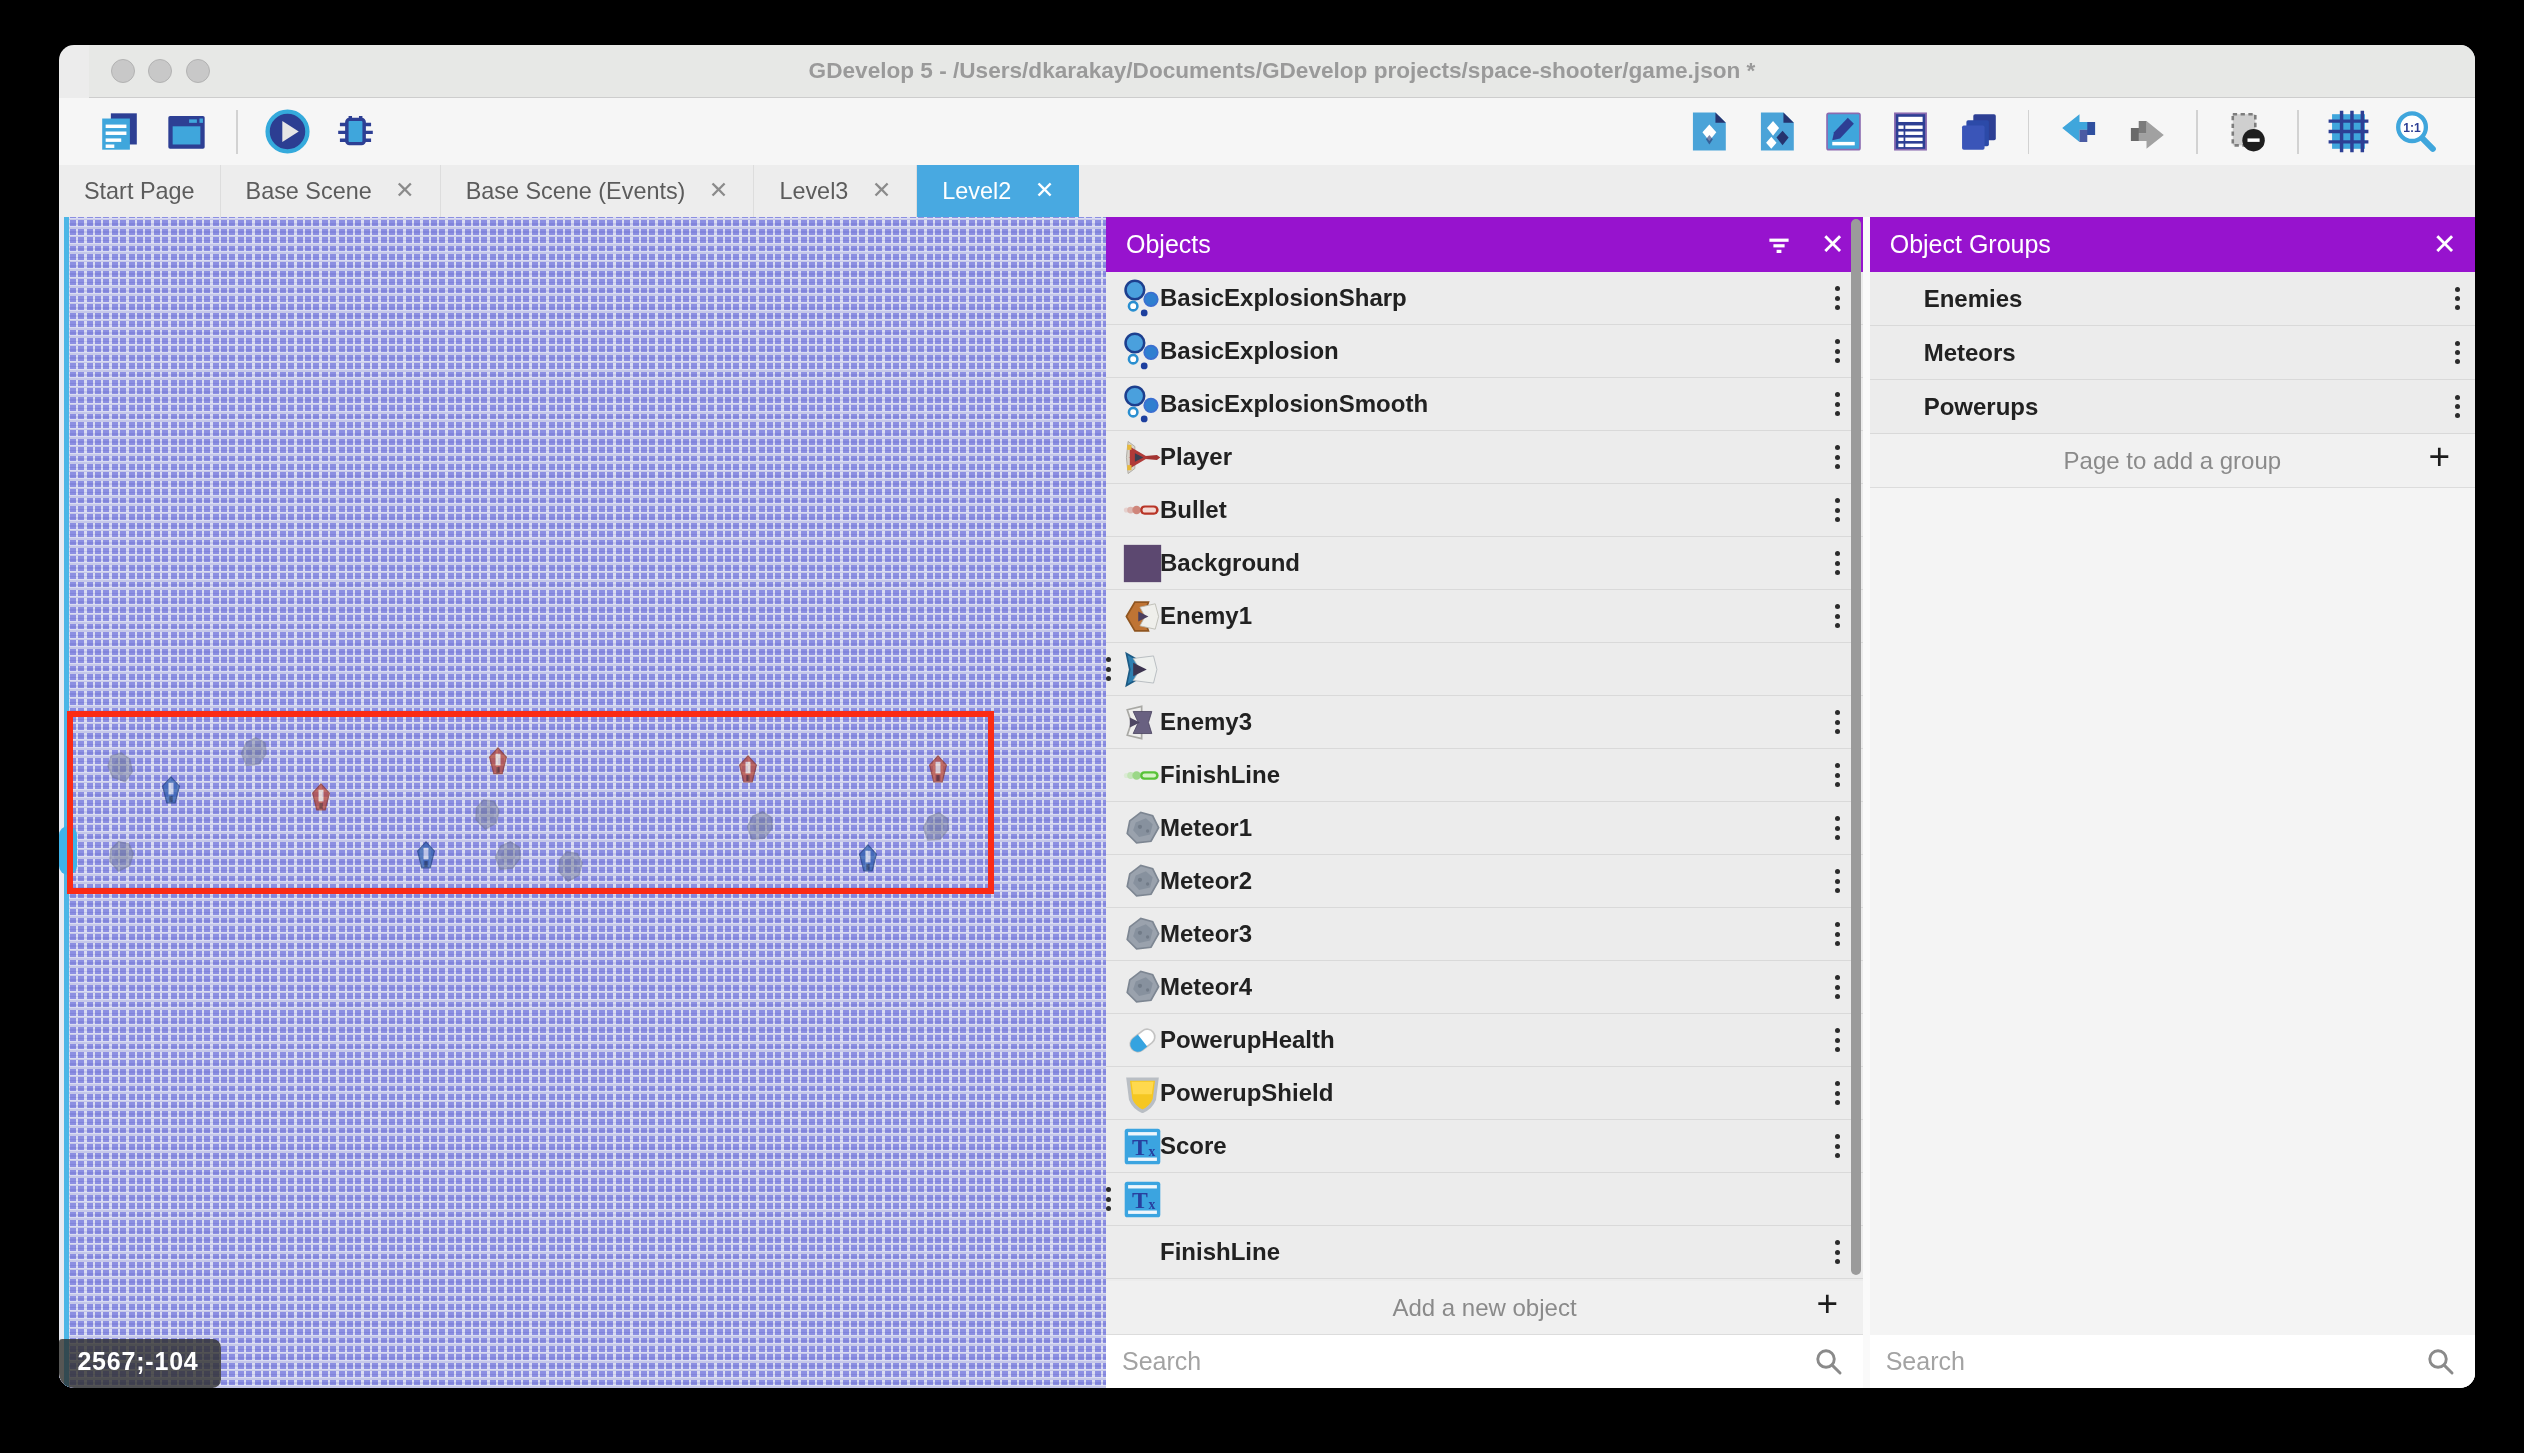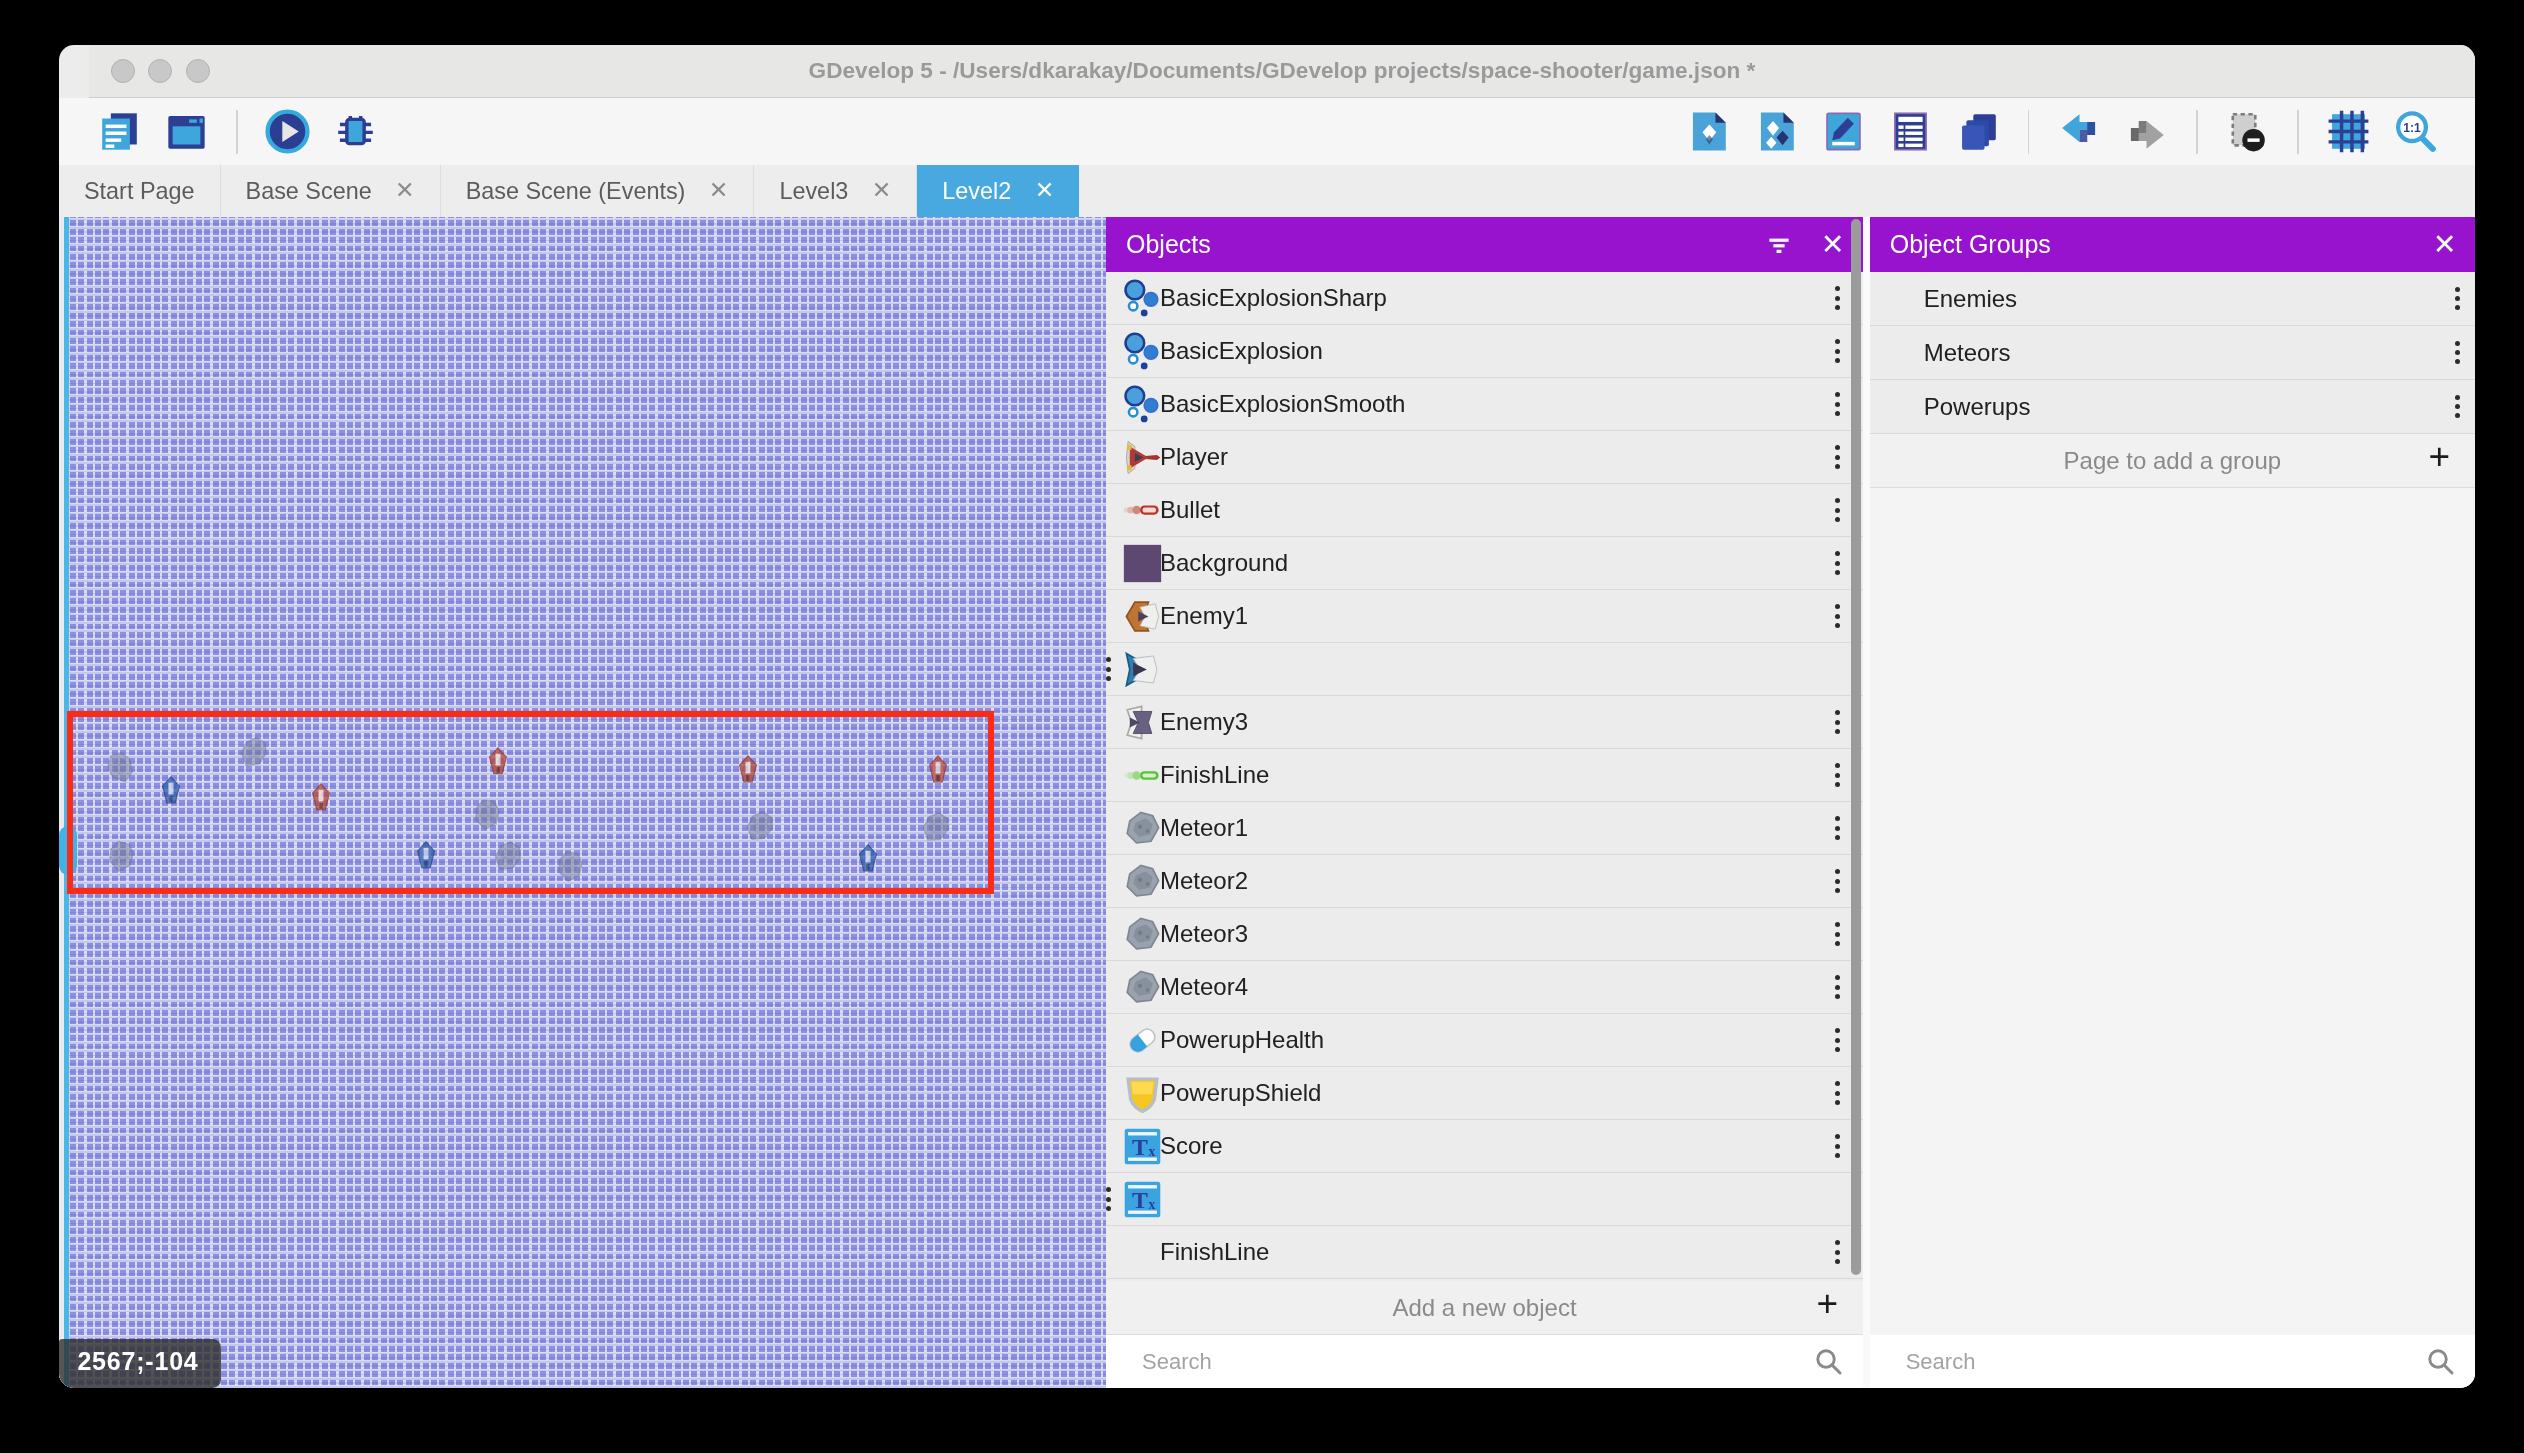--- a/index.html
+++ b/index.html
@@ -76,33 +76,33 @@
   .ph-icon{width:47px;height:47px;display:flex;align-items:center;justify-content:center;margin-right:6.7px;}
   .ph-close{font-size:28.5px;color:#fff;width:47px;text-align:center;margin-right:6.7px;}
   .row{
     display:flex;align-items:center;border-bottom:0.8px solid #d9d9d9;background:#ececec;
     flex:0 0 auto;position:relative;
   }
   .obj-row{height:52px;}
   .grp-row{height:53px;}
   .obj-icon{width:39px;height:39px;margin-left:16.7px;display:flex;align-items:center;justify-content:center;}
   .obj-icon svg{width:39px;height:39px;}
-  .row-label{font-size:24px;color:#212121;margin-left:54px;flex:1;}
+  .row-label{font-size:24px;color:#212121;margin-left:54px;flex:1;font-weight:bold;}
   .grp-row .row-label{}
   .dots{display:flex;flex-direction:column;gap:4.2px;margin-right:23.4px;}
   .dots i{width:5px;height:5px;border-radius:50%;background:#2b2b2b;display:block;}
   .add-row{
     height:53px;display:flex;align-items:center;justify-content:center;position:relative;
     background:#f0f0f0;border-bottom:0.8px solid #dcdcdc;flex:0 0 auto;font-size:24px;color:#8a8a8a;
   }
   .add-plus{position:absolute;right:25px;font-size:37px;color:#1c1c1c;font-weight:400;top:1.7px;}
   .search-row{height:53px;background:#ffffff;position:relative;flex:0 0 auto;display:flex;align-items:center;}
   .search-row input{
-    border:none;outline:none;background:transparent;font-size:22px;color:#c2410c;
-    padding-left:36px;width:100%;font-family:"Liberation Sans",sans-serif;
+    border:none;outline:none;background:transparent;font-size:25px;color:#c2410c;
+    padding-left:16px;width:100%;font-family:"Liberation Sans",sans-serif;
   }
   .search-row input::placeholder{color:#a3a3a3;}
   .search-mag{position:absolute;right:18.4px;top:10px;}
   .objects-panel{flex:0 0 757px;position:relative;}
   .obj-list{flex:1 1 auto;overflow:hidden;position:relative;}
   .obj-scrollbar{position:absolute;right:2.5px;top:1.7px;width:9.2px;height:1056px;border-radius:5px;background:#9b9b9b;}
   .panel-divider{flex:0 0 6.7px;background:#fafafa;}
   .groups-panel{flex:1 1 auto;}
   .grp-filler{flex:1 1 auto;background:#f4f4f4;}
 </style>

